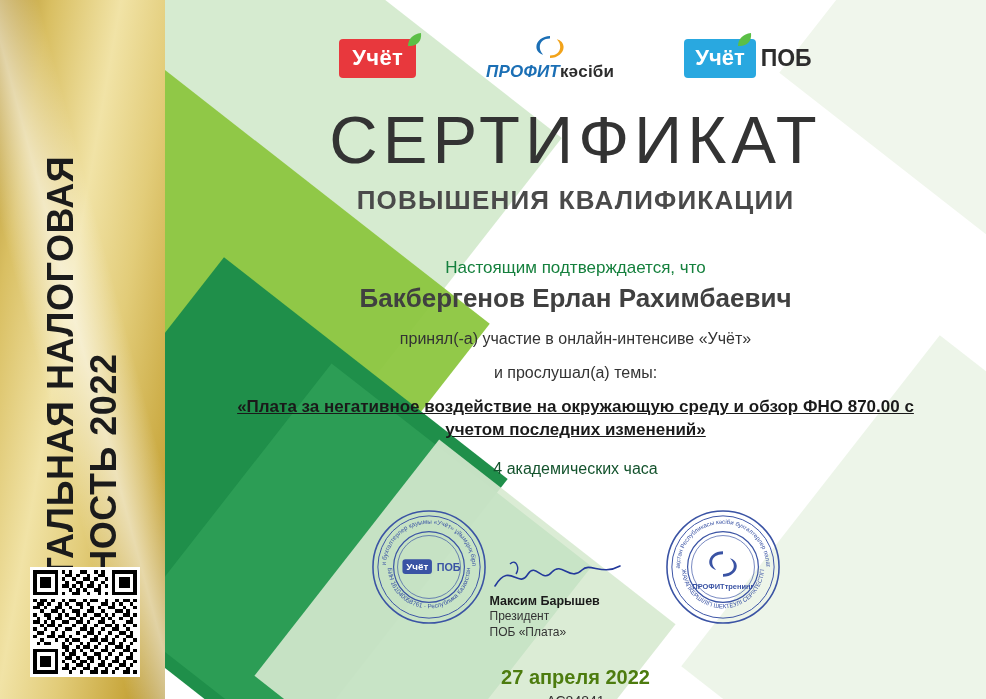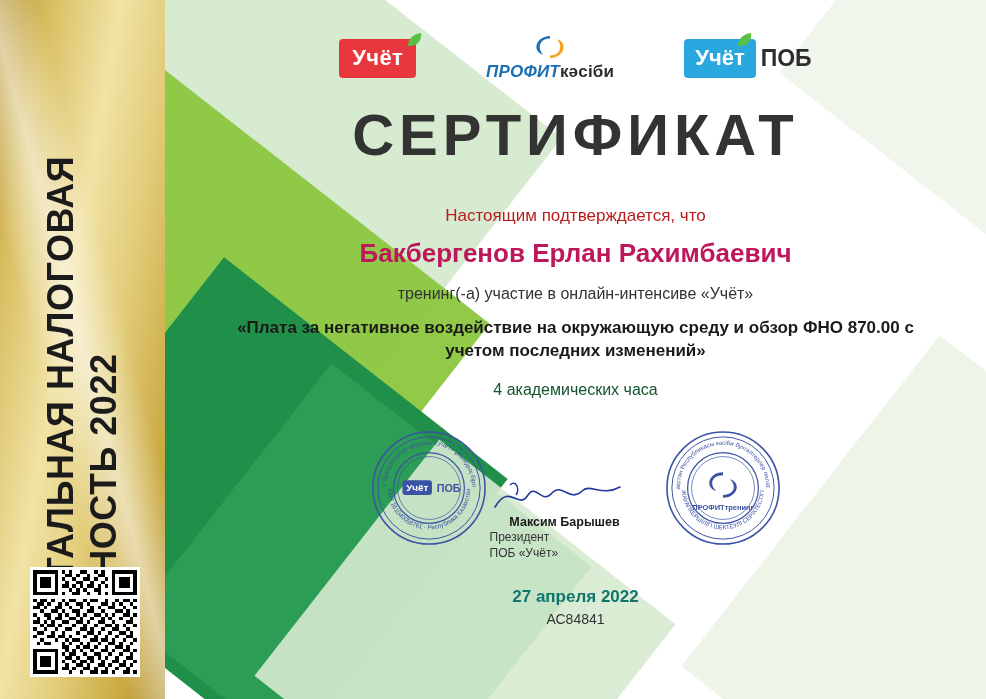--- a/index.html
+++ b/index.html
@@ -183,63 +183,64 @@
   }
   .logo-pob .pob {
     color: #2d2d2d;
     font-size: 23px;
     font-weight: bold;
     margin-left: 5px;
   }
 
   
   .title {
-    font-size: 58px;
-    font-weight: bold;
+    font-size: 67px;
+    font-weight: normal;
     color: #333333;
     letter-spacing: 5px;
     margin-top: 18px;
     line-height: 1;
   }
   .subtitle {
     font-size: 26px;
     font-weight: bold;
     color: #4a4a4a;
     letter-spacing: 1.2px;
     margin-top: 12px;
   }
 
   .hereby {
     margin-top: 42px;
     font-size: 17px;
-    color: #b91c1c;
+    color: #15803d;
   }
   .recipient {
-    margin-top: 12px;
+    margin-top: 5px;
     font-size: 26px;
     font-weight: bold;
-    color: #be185d;
+    color: #404040;
   }
   .participation {
     margin-top: 16px;
     font-size: 16px;
     color: #333333;
   }
   .listened {
     margin-top: 16px;
     font-size: 16px;
     color: #333333;
   }
   .topic {
     margin-top: 14px;
     font-size: 17px;
     font-weight: bold;
     color: #1a1a1a;
     line-height: 1.35;
     padding: 0 18px;
+    text-decoration: underline;
   }
   .hours {
     margin-top: 18px;
     font-size: 16px;
     color: #14532d;
   }
 
   
   .sig-row {
     margin-top: 30px;
@@ -250,25 +251,25 @@
   }
   .sig-group { display: flex; align-items: flex-start; }
   .stamp { width: 118px; height: 118px; flex: 0 0 auto; }
   .sig-texts {
     text-align: left;
     margin-left: 2px;
     padding-top: 52px;
   }
   .sig-line { height: 34px; position: relative; width: 150px; }
   .sig-line svg { position: absolute; left: 0; bottom: -2px; }
-  .sig-name { font-size: 12.5px; font-weight: bold; color: #1a1a1a; text-align: center; }
+  .sig-name { font-size: 12.5px; font-weight: bold; color: #1a1a1a; }
   .sig-role { font-size: 12px; color: #333333; line-height: 1.35; }
 
   .footer { margin-top: 26px; }
-  .date { font-size: 17px; font-weight: bold; color: #0f766e; }
+  .date { font-size: 20px; font-weight: bold; color: #4d7c0f; }
   .serial { font-size: 14px; color: #333333; margin-top: 4px; }
 </style>
 </head>
 <body>
 
 <div id="certificate">
 
   <div class="gold-band">
     <div class="sheen"></div>
     <div class="band-text">
@@ -545,24 +546,26 @@
         <div class="logo logo-pob">
           <div class="box">Учёт</div>
           <svg class="leaf" style="right:auto; left:52px; top:-7px;" viewBox="0 0 16 16">
             <path d="M2 14C2 7 7 2 15 1c1 8-4 13-11 13z" fill="#5bbf46"></path>
           </svg>
           <div class="pob">ПОБ</div>
         </div>
       </div>
 
       <div class="title">СЕРТИФИКАТ</div>
+      <div class="subtitle">ПОВЫШЕНИЯ КВАЛИФИКАЦИИ</div>
 
       <div class="hereby">Настоящим подтверждается, что</div>
       <div class="recipient">Бакбергенов Ерлан Рахимбаевич</div>
-      <div class="participation">тренинг(-а) участие в онлайн-интенсиве «Учёт»</div>
+      <div class="participation">принял(-а) участие в онлайн-интенсиве «Учёт»</div>
+      <div class="listened">и прослушал(а) темы:</div>
       <div class="topic">«Плата за негативное воздействие на окружающую среду и обзор ФНО 870.00 с учетом последних изменений»</div>
       <div class="hours">4 академических часа</div>
 
       <div class="sig-row">
 
         <div class="sig-group">
           <svg class="stamp" viewBox="0 0 120 120">
             <circle cx="60" cy="60" r="57" fill="none" stroke="#3a53a4" stroke-width="1.6"></circle>
             <circle cx="60" cy="60" r="52" fill="none" stroke="#3a53a4" stroke-width="1"></circle>
             <circle cx="60" cy="60" r="36" fill="none" stroke="#3a53a4" stroke-width="1.2"></circle>
@@ -581,21 +584,21 @@
           </svg>
           <div class="sig-texts">
             <div class="sig-line">
               <svg width="150" height="40" viewBox="0 0 150 40">
                 <path d="M5,30 C20,5 28,34 38,18 C46,6 52,28 62,16 C72,5 80,26 92,14 C100,6 112,20 130,10" fill="none" stroke="#23399b" stroke-width="1.6" stroke-linecap="round"></path>
                 <path d="M20,8 C26,2 30,12 26,18" fill="none" stroke="#23399b" stroke-width="1.4"></path>
               </svg>
             </div>
             <div class="sig-name">Максим Барышев</div>
             <div class="sig-role" style="white-space:pre-line">Президент
-ПОБ «Учёт»</div>
+ПОБ «Плата»</div>
           </div>
         </div>
 
         <div class="sig-group">
           <svg class="stamp" viewBox="0 0 120 120">
             <circle cx="60" cy="60" r="57" fill="none" stroke="#3a53a4" stroke-width="1.6"></circle>
             <circle cx="60" cy="60" r="52" fill="none" stroke="#3a53a4" stroke-width="1"></circle>
             <circle cx="60" cy="60" r="36" fill="none" stroke="#3a53a4" stroke-width="1.2"></circle>
             <circle cx="60" cy="60" r="32" fill="none" stroke="#3a53a4" stroke-width="0.7"></circle>
             <path id="arcTop2" d="M16,60 A44,44 0 0,1 104,60" fill="none"></path>

